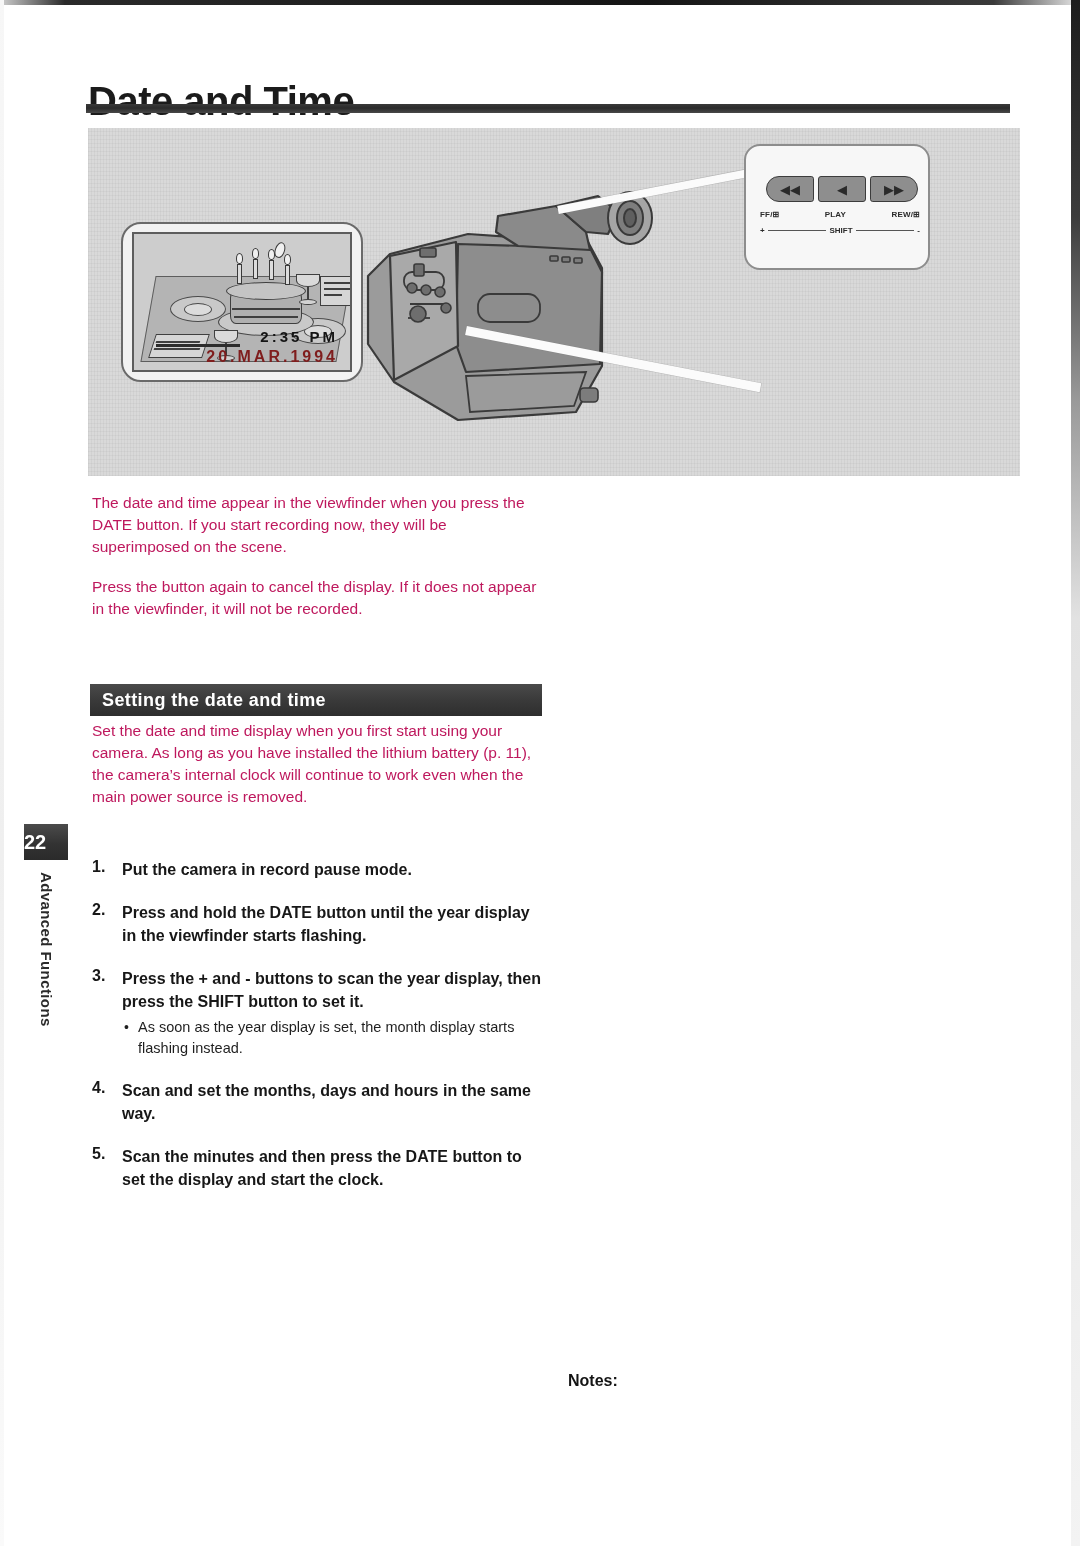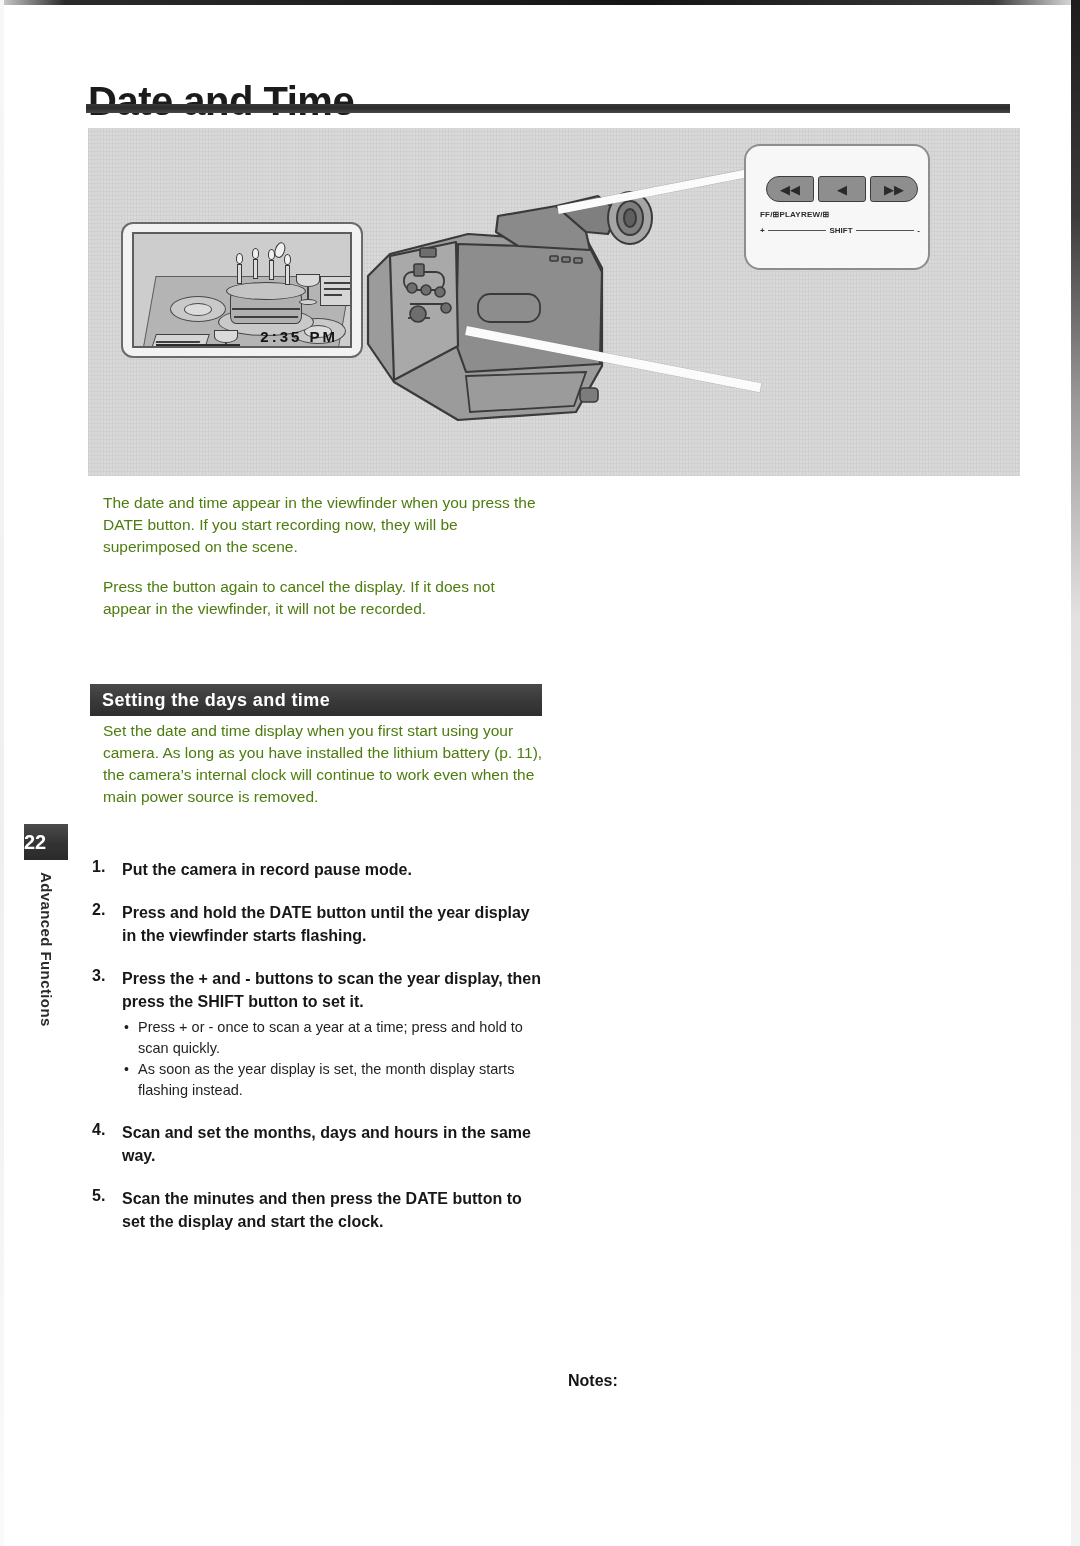--- a/index.html
+++ b/index.html
@@ -43,22 +43,22 @@
     position:absolute; left:88px; top:128px; width:932px; height:348px;
     background:
       repeating-linear-gradient(90deg, rgba(0,0,0,0.035) 0 1px, rgba(0,0,0,0) 1px 3px),
       repeating-linear-gradient(0deg, rgba(0,0,0,0.030) 0 1px, rgba(0,0,0,0) 1px 4px),
       #d9d9d9;
     overflow:hidden;
   }
 
   
   .vf-card {
-    position:absolute; left:33px; top:94px; width:242px; height:136px;
-    background:#f2f2f2; border:2px solid #6a6a6a; border-radius:12px;
+    position:absolute; left:33px; top:94px; width:242px; height:160px;
+    background:#f2f2f2; border:2px solid #6a6a6a; border-radius:20px;
   }
   .vf-screen {
     position:absolute; left:9px; top:8px; right:9px; bottom:8px;
     background:#cdcdcd; border:2px solid #5d5d5d;
     overflow:hidden;
   }
   .vf-table {
     position:absolute; left:14px; top:42px; width:196px; height:86px;
     background:#b4b4b4; border:1.5px solid #5d5d5d;
     transform:skewX(-10deg);
@@ -134,21 +134,21 @@
     width:48px; height:26px; background:#8e8e8e; border:1.6px solid #3c3c3c;
     display:flex; align-items:center; justify-content:center;
     color:#2a2a2a; font-size:13px; line-height:1;
   }
   .tbtn.left  { border-radius:14px 3px 3px 14px; }
   .tbtn.mid   { border-radius:3px; }
   .tbtn.right { border-radius:3px 14px 14px 3px; }
 
   .tlabels {
     position:absolute; left:14px; top:64px; width:160px;
-    display:flex; 
+    display:flex; justify-content:space-between;
     font-size:8px; font-weight:bold; color:#2b2b2b; letter-spacing:0.2px;
   }
   .shift-row {
     position:absolute; left:14px; top:80px; width:160px;
     display:flex; align-items:center; gap:3px;
     font-size:8px; font-weight:bold; color:#2b2b2b;
   }
   .shift-dash { flex:1; height:1px; background:#555; }
 
   .date-label {
@@ -161,21 +161,21 @@
     border:2px solid #3c3c3c; border-radius:7px;
   }
 
   .leader {
     position:absolute; background:#fbfbfb; transform-origin:left center;
     box-shadow:0 0 0 0.5px rgba(120,120,120,0.35);
   }
 
   
   .col { position:absolute; left:92px; width:452px; }
-  p.body { margin:0 0 18px 11px; font-size:15.5px; line-height:22px; color:#4d7c0f; }
+  p.body { margin:0 0 18px 0; font-size:15.5px; line-height:22px; color:#be185d; }
 
   .section-bar {
     position:absolute; left:90px; top:684px; width:452px; height:32px;
     background:linear-gradient(180deg,#4a4a4a 0%,#3a3a3a 50%,#2e2e2e 100%);
     display:flex; align-items:center;
   }
   .section-bar span {
     margin-left:12px; color:#ffffff; font-size:18px; font-weight:bold;
     letter-spacing:0.4px;
   }
@@ -349,21 +349,21 @@
   </div>
 
 </div>
 
 <div class="col" style="top:492px;">
   <p class="body">The date and time appear in the viewfinder when you press the DATE button. If you start recording now, they will be superimposed on the scene.</p>
   <p class="body">Press the button again to cancel the display. If it does not appear in the viewfinder, it will not be recorded.</p>
 </div>
 
 <div class="section-bar">
-  <span>Setting the days and time</span>
+  <span>Setting the date and time</span>
 </div>
 
 <div class="col" style="top:720px;">
   <p class="body">Set the date and time display when you first  start using your camera. As long as you have installed the lithium battery (p. 11), the camera’s internal clock will continue to work even when the main power source is removed.</p>
 </div>
 
 <div class="col" style="top:858px;">
   <ol class="steps">
     <li>
       <div class="step-row">
@@ -376,21 +376,20 @@
         <div class="step-num">2.</div>
         <div class="step-text">Press and hold the DATE button until the year display in the viewfinder starts flashing.</div>
       </div>
     </li>
     <li>
       <div class="step-row">
         <div class="step-num">3.</div>
         <div class="step-text">Press the + and - buttons to scan the year display, then press the SHIFT button to set it.</div>
       </div>
       <ul class="subs">
-        <li>Press + or - once to scan a year at a time; press and hold to scan quickly.</li>
         <li>As soon as the year display is set, the month display starts flashing instead.</li>
       </ul>
     </li>
     <li>
       <div class="step-row">
         <div class="step-num">4.</div>
         <div class="step-text">Scan and set the months, days and hours in the same way.</div>
       </div>
     </li>
     <li>

